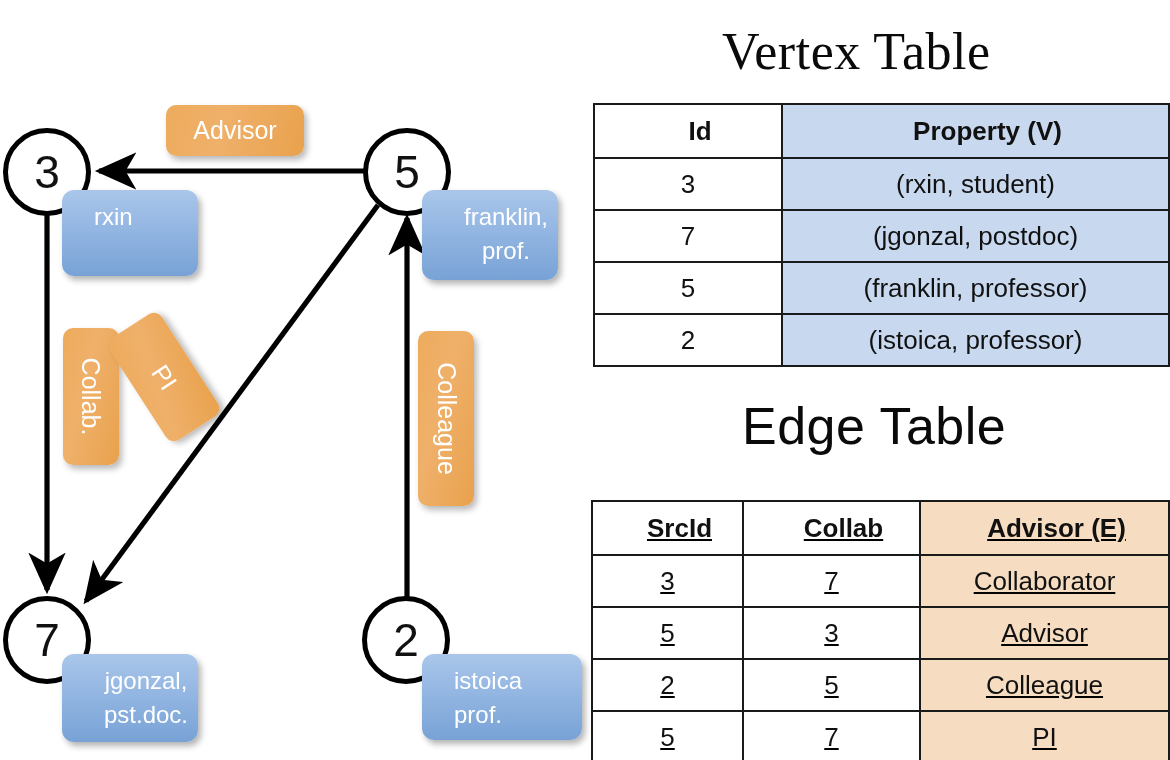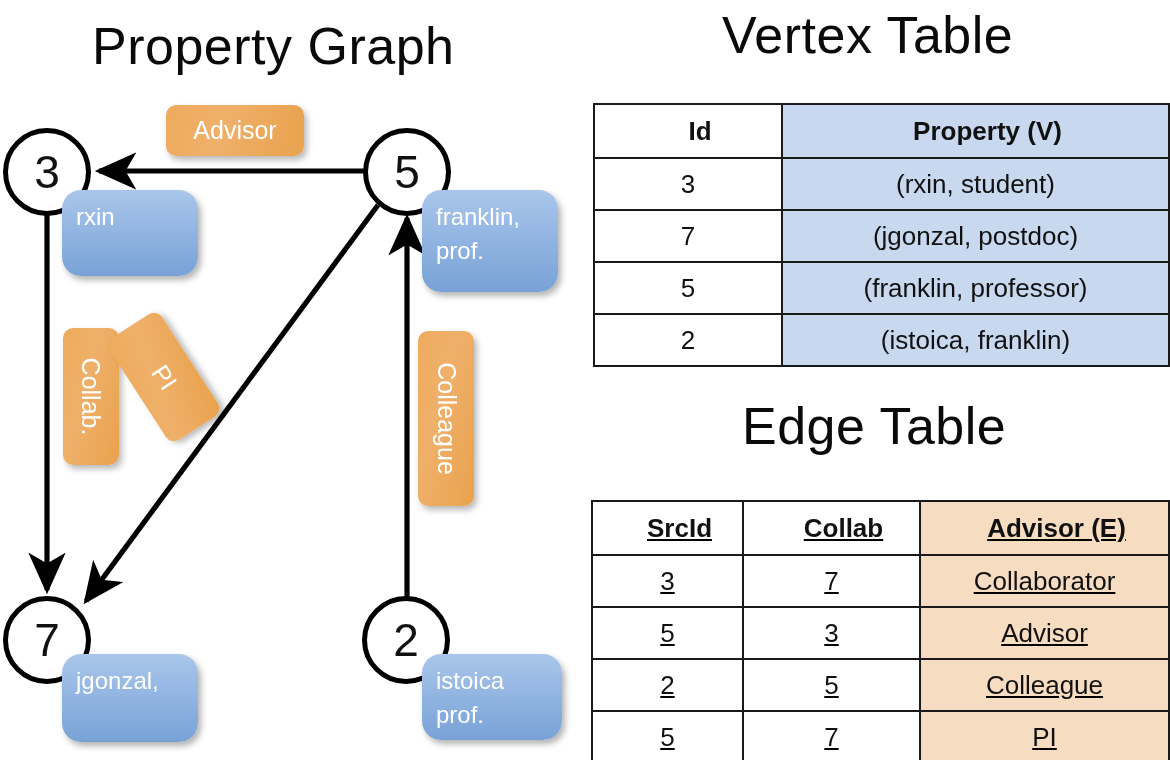--- a/index.html
+++ b/index.html
@@ -23,21 +23,21 @@
     position: absolute;
     font-family: "Liberation Sans", sans-serif;
     font-weight: 300;
     font-size: 52px;
     line-height: 1;
     color: #0a0a0a;
     letter-spacing: 0.5px;
     white-space: nowrap;
   }
   #graph-title { left: 92px;  top: 20px; }
-  #vertex-title { left: 722px; top: 9px; }
+  #vertex-title { left: 722px; top: 26px; font-family: Liberation Serif, serif; }
   #edge-title   { left: 742px; top: 400px; }
 
   
   #graph-area {
     left: 0; top: 0; width: 585px; height: 760px;
   }
   #graph-svg {
     position: absolute; left: 0; top: 0;
     width: 585px; height: 760px;
   }
@@ -60,36 +60,36 @@
     z-index: 4;
   }
   #node-3 { left: 3px;   top: 128px; }
   #node-5 { left: 363px; top: 128px; }
   #node-7 { left: 3px;   top: 596px; }
   #node-2 { left: 362px; top: 596px; }
 
   
   .vprop {
     position: absolute;
-    border-radius: 19px;
+    border-radius: 12px;
     background: linear-gradient(180deg, #aac6ea 0%, #93b6e2 45%, #78a2d6 100%);
     box-shadow: 3px 4px 6px rgba(0,0,0,0.30);
     color: #ffffff;
     font-size: 24px;
     font-weight: 400;
     line-height: 1.42;
-    padding: 10px 0 10px 14px;
+    padding: 10px 0 10px 32px;
     box-sizing: border-box;
     z-index: 6;
     font-family: "Liberation Sans", sans-serif;
   }
   #vprop-3 { left: 62px;  top: 190px; width: 136px; height: 86px; }
-  #vprop-5 { left: 422px; top: 190px; width: 136px; height: 102px; }
-  #vprop-7 { left: 62px;  top: 654px; width: 136px; height: 88px; }
-  #vprop-2 { left: 422px; top: 654px; width: 140px; height: 86px; }
+  #vprop-5 { left: 422px; top: 190px; width: 136px; height: 90px; text-align: center; }
+  #vprop-7 { left: 62px;  top: 654px; width: 136px; height: 88px; text-align: center; }
+  #vprop-2 { left: 422px; top: 654px; width: 160px; height: 86px; }
 
   
   .eprop {
     position: absolute;
     border-radius: 10px;
     background: linear-gradient(100deg, #eda košík 0%, #e9a council 100%);
     box-shadow: 3px 4px 6px rgba(0,0,0,0.28);
     color: #ffffff;
     font-size: 25px;
     font-weight: 400;
@@ -158,21 +158,20 @@
   #edge-table col.c-src  { width: 151px; }
   #edge-table col.c-dst  { width: 177px; }
   #edge-table col.c-prop { width: 249px; }
   #edge-table .orange { background: #f6dcc0; }
 </style>
 </head>
 <body>
 
 <div class="panel" id="graph-area">
 
-  <div class="title" id="graph-title">Property Graph</div>
 
   <svg id="graph-svg" viewBox="0 0 585 760">
     <defs>
       <marker id="ah" markerWidth="10" markerHeight="10" refX="7.2" refY="3.6" orient="auto" markerUnits="strokeWidth">
         <path d="M0,0 L8,3.6 L0,7.2 L2.1,3.6 z" fill="#000"></path>
       </marker>
     </defs>
 
     <g>
       <line x1="366" y1="171" x2="99" y2="171" stroke="#000" stroke-width="5.2" marker-end="url(#ah)"></line>
@@ -206,20 +205,21 @@
 
   <div class="vprop" id="vprop-3">
     <div>rxin</div>
   </div>
   <div class="vprop" id="vprop-5">
     <div>franklin,</div>
     <div>prof.</div>
   </div>
   <div class="vprop" id="vprop-7">
     <div>jgonzal,</div>
+    <div>pst.doc.</div>
   </div>
   <div class="vprop" id="vprop-2">
     <div>istoica</div>
     <div>prof.</div>
   </div>
 
   <div class="eprop eprop-bg" id="eprop-advisor">
     <span>Advisor</span>
   </div>
   <div class="eprop eprop-bg" id="eprop-collab">
@@ -254,21 +254,21 @@
     <tr>
       <td>7</td>
       <td class="blue">(jgonzal, postdoc)</td>
     </tr>
     <tr>
       <td>5</td>
       <td class="blue">(franklin, professor)</td>
     </tr>
     <tr>
       <td>2</td>
-      <td class="blue">(istoica, franklin)</td>
+      <td class="blue">(istoica, professor)</td>
     </tr>
   </tbody>
 </table>
 
 <div class="title" id="edge-title">Edge Table</div>
 
 <table class="tbl" id="edge-table">
   <colgroup>
     <col class="c-src">
       <col class="c-dst">

